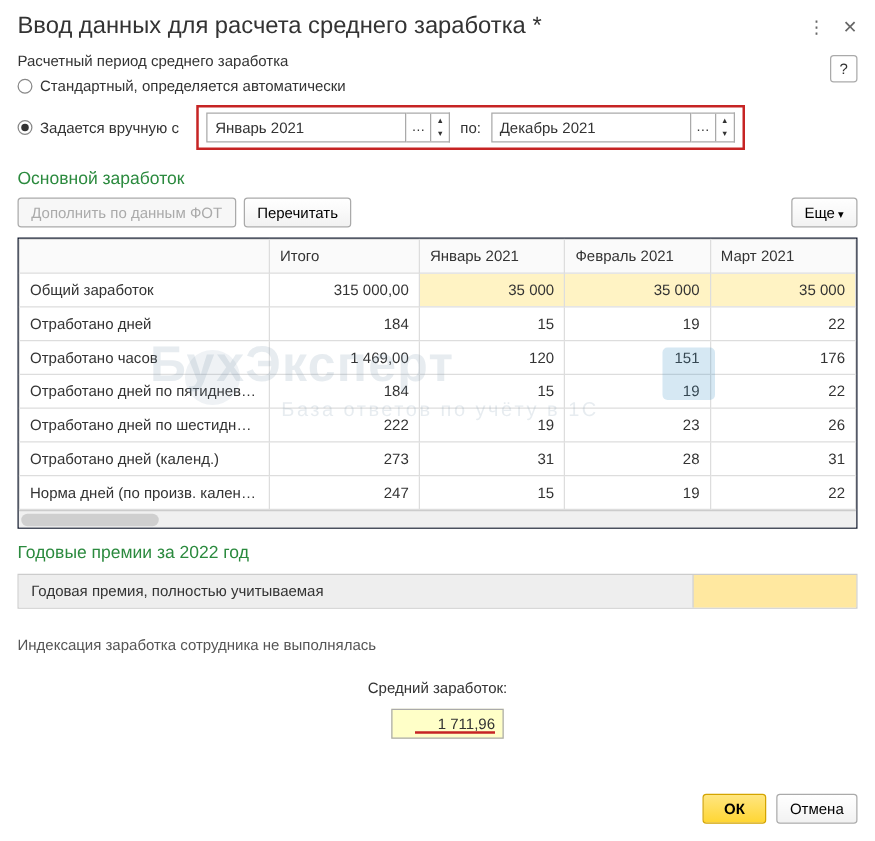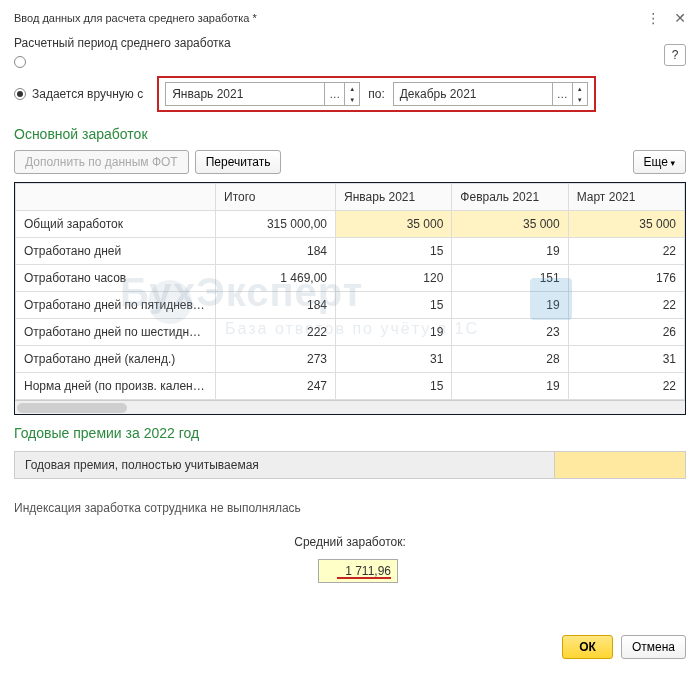--- a/index.html
+++ b/index.html
@@ -13,21 +13,21 @@
     height: 673px;
     overflow: hidden;
     position: relative;
   }
   .titlebar {
     display: flex;
     align-items: center;
     padding: 10px 14px 6px 14px;
   }
   .titlebar h1 {
-    font-size: 11px;
+    font-size: 19px;
     font-weight: normal;
     margin: 0;
     flex: 1;
     color: #333;
   }
   .titlebar .win-icons { display: flex; gap: 14px; color: #666; font-size: 14px; }
   .section-label {
     padding: 4px 14px 2px 14px;
     color: #333;
   }
@@ -181,21 +181,21 @@
     display: flex;
     align-items: center;
     padding: 10px 14px;
     gap: 10px;
     flex-direction: column;
   }
   .avg-input {
     border: 1px solid #aaa;
     background: #ffffc8;
     height: 24px;
-    width: 80px;
+    width: 90px;
     text-align: right;
     padding: 0 6px;
     display: flex;
     align-items: center;
     justify-content: flex-end;
     position: relative;
     margin-left: 16px;
   }
   .avg-input::after {
     content: '';
@@ -260,20 +260,21 @@
     <span>⋮</span>
     <span>✕</span>
   </div>
 </div>
 
 <div class="section-label">Расчетный период среднего заработка</div>
 <div class="help-btn">?</div>
 
 <div class="radio-row">
   <span class="radio"></span>
+  <span>Стандартный, определяется автоматически</span>
 </div>
 
 <div class="radio-row">
   <span class="radio selected"></span>
   <span>Задается вручную  с</span>
 
   <div class="period-outline">
     <div style="display:flex">
       <div class="period-input">Январь 2021</div>
       <div class="period-ctrl">

